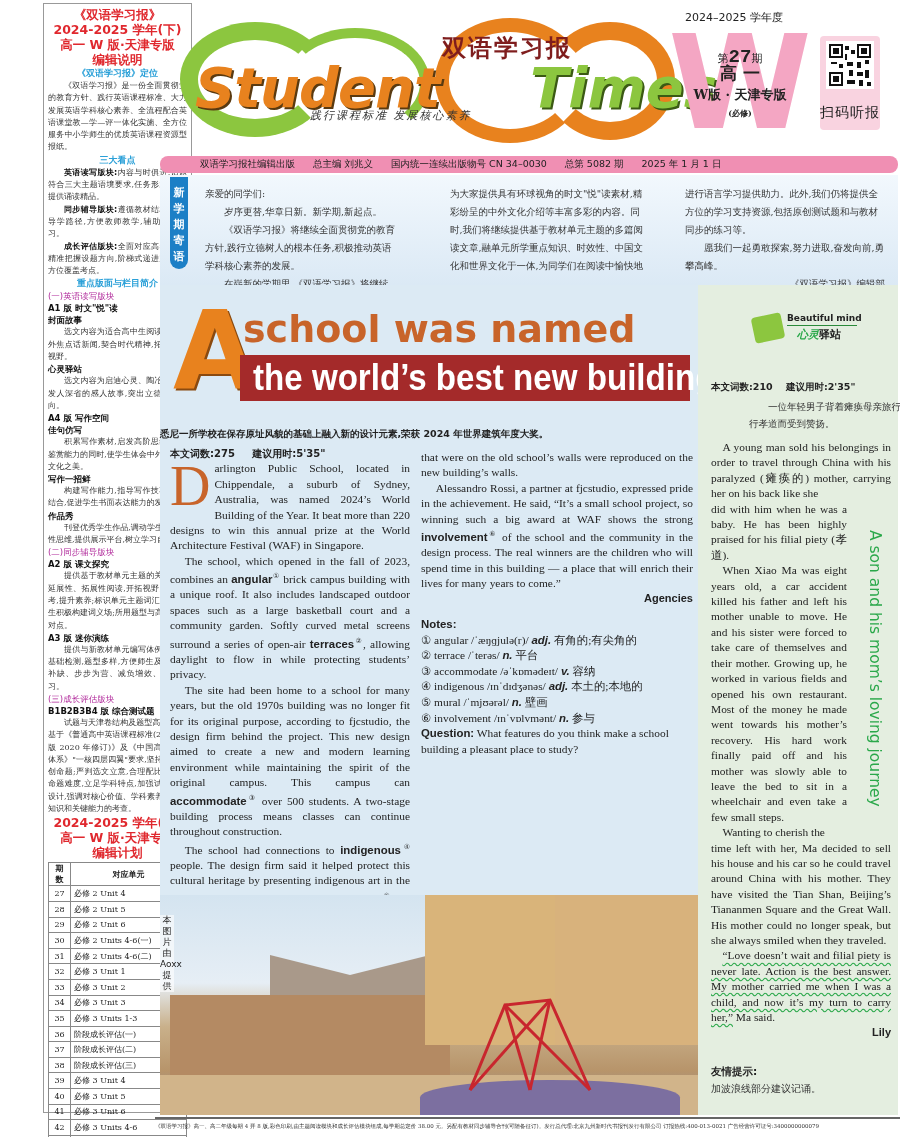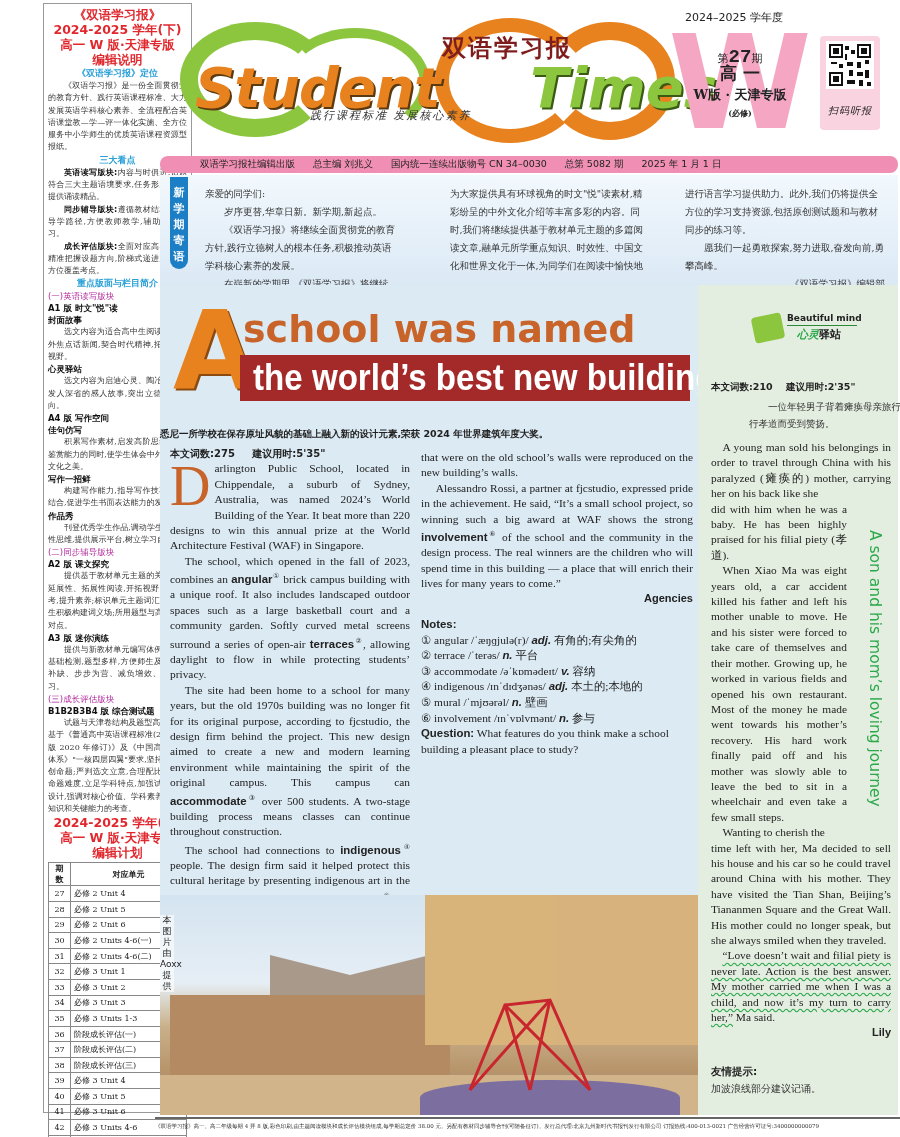--- a/index.html
+++ b/index.html
@@ -24,21 +24,21 @@
   .logo-cn { position: absolute; left: 282px; top: 32px; font-family: "DejaVu Sans", sans-serif; font-weight: bold; font-size: 24px; color: #7f1d1d; letter-spacing: 2px; }
   .logo-student { position: absolute; left: 35px; top: 55px; font-family: "DejaVu Sans", sans-serif; font-weight: bold; font-style: italic; font-size: 56px; color: #e8821e; text-shadow: 2px 2px 0 #5a3a10; letter-spacing: -1px; }
   .logo-times { position: absolute; left: 370px; top: 55px; font-family: "DejaVu Sans", sans-serif; font-weight: bold; font-style: italic; font-size: 56px; color: #8cc63f; text-shadow: 2px 2px 0 #3b5a14; }
   .logo-slogan { position: absolute; left: 150px; top: 108px; font-style: italic; font-size: 11px; color: #333; letter-spacing: 2px; }
   .year-label { position: absolute; left: 525px; top: 10px; font-family: "DejaVu Sans", sans-serif; font-size: 11px; color: #222; }
   .w-badge { position: absolute; left: 500px; top: 36px; width: 160px; height: 100px; }
   .w-letter { position: absolute; left: 0; top: -18px; font-family: "DejaVu Sans", sans-serif; font-weight: bold; font-size: 130px; color: #f4a6c3; line-height: 1; width: 160px; text-align: center; }
   .issue { position: absolute; left: 0; width: 160px; text-align: center; color: #222; }
   .qr-box { position: absolute; left: 660px; top: 36px; width: 60px; height: 94px; background: #f9d3e0; border-radius: 4px; }
   .qr { position: absolute; left: 6px; top: 5px; width: 48px; height: 48px; background: #fff; padding: 3px; }
-  .qr-label { position: absolute; left: 0; top: 68px; width: 60px; text-align: center; font-family: "DejaVu Sans", sans-serif; font-size: 10px; letter-spacing: 1px; font-style: italic; }
+  .qr-label { position: absolute; left: 0; top: 68px; width: 60px; text-align: center; font-family: "DejaVu Sans", sans-serif; font-size: 14px; letter-spacing: 1px; }
 
   #infobar { position: absolute; left: 160px; top: 156px; width: 738px; height: 17px; background: #f08fb3; border-radius: 8px; font-family: "DejaVu Sans", sans-serif; font-size: 9.5px; color: #222; display: flex; align-items: center; padding-left: 40px; gap: 18px; white-space: nowrap; }
 
   
   #greeting { position: absolute; left: 160px; top: 175px; width: 738px; height: 110px; background: linear-gradient(#f2f8fd, #dbe9f5); }
   .greet-tag { position: absolute; left: 10px; top: 2px; width: 18px; height: 92px; background: #1c7fc6; border-radius: 0 0 9px 9px; color: #fff; font-family: "DejaVu Sans", sans-serif; font-weight: bold; font-size: 11px; line-height: 16px; text-align: center; padding-top: 8px; }
   .greet-col { position: absolute; top: 10px; font-size: 9.5px; line-height: 18px; color: #333; }
   .greet-col p.ind { text-indent: 2em; }
 
   

